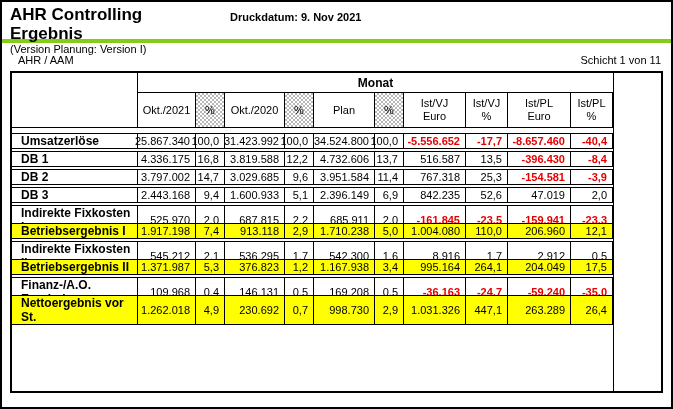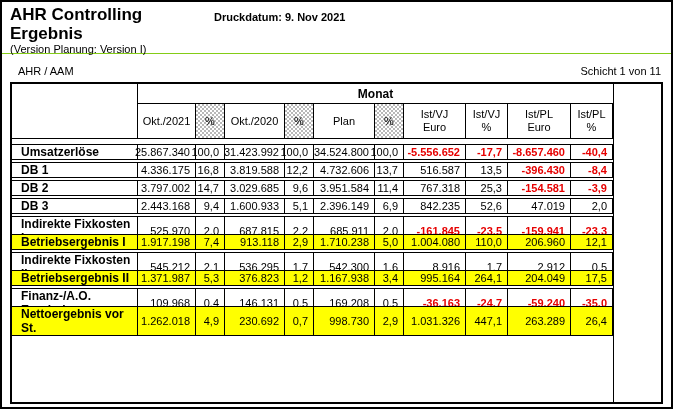--- a/index.html
+++ b/index.html
@@ -1,24 +1,24 @@
 <!DOCTYPE html>
 <html style="--highlight: #ffff00; --negative: #e60000; --hatch: #b8b8b8;"><head>
 <meta charset="utf-8">
 <style>
   html,body{margin:0;padding:0;background:#888;}
   .page{
     width:673px;height:409px;box-sizing:border-box;
     border:2px solid #000;background:#fff;position:relative;overflow:hidden;
     font-family:"Liberation Sans","DejaVu Sans",sans-serif;color:#000;
   }
-  .hdr{position:relative;height:52px;border-bottom:1px solid #84cc16;box-sizing:border-box;text-decoration:underline;}
+  .hdr{position:relative;height:41px;border-bottom:4px solid #84cc16;box-sizing:border-box;text-decoration:underline;}
   .title{position:absolute;left:8px;top:3px;font-size:17px;font-weight:bold;line-height:19px;}
   .version{position:absolute;left:8px;top:41px;font-size:11px;}
-  .printdate{position:absolute;left:212px;top:9px;font-size:11px;font-weight:bold;}
+  .printdate{position:absolute;left:228px;top:9px;font-size:11px;font-weight:bold;}
   .subhdr{height:22px;display:flex;justify-content:space-between;align-items:center;
     padding:0 10px 0 16px;font-size:11px;margin-top:6px;}
   .tablewrap{margin:0 8px;height:322px;box-sizing:border-box;border:2px solid #000;
     display:flex;align-items:stretch;background:#fff;}
   .grid{flex:0 0 601px;width:601px;}
   .filler{flex:1;border-left:1px solid #000;background:#fff;}
   .hdrblock{display:grid;
     grid-template-columns:126px 58px 29px 60px 29px 61px 29px 62px 42px 63px 42px;
     grid-template-rows:20px 34px;border-bottom:1px solid #000;}
   .lblhdr{grid-row:1 / span 2;grid-column:1;border-right:1px solid #000;}

